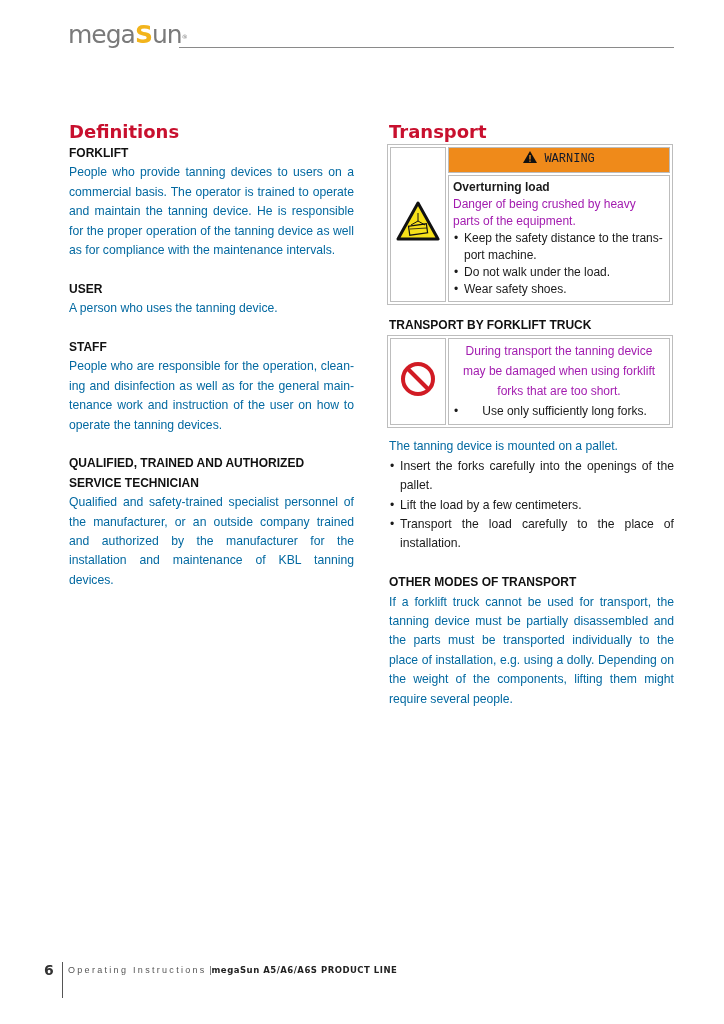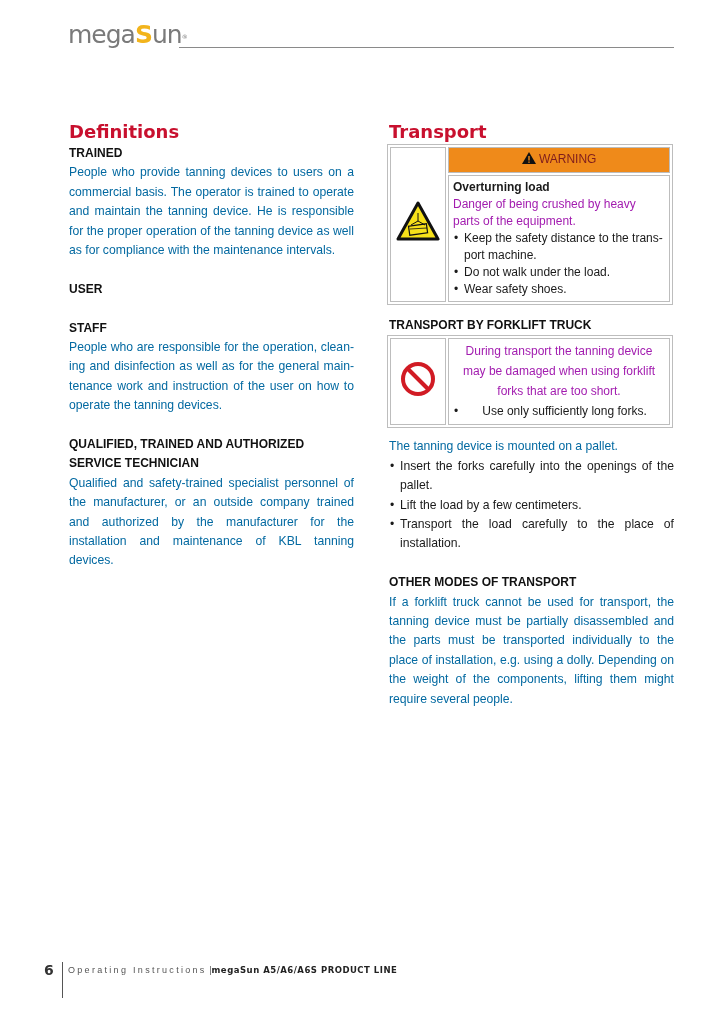--- a/index.html
+++ b/index.html
@@ -17,21 +17,21 @@
     .col.left { left: 69px; width: 285px; }
     .col.right { left: 389px; width: 285px; }
     h1 { margin: 8px 0 1px; font-family: "DejaVu Sans", sans-serif; font-weight: bold; color: #c8102e; font-size: 18px; line-height: 22px; }
     h2 { margin: 0; font-weight: bold; font-size: 12px; line-height: 19.4px; color: #111; }
     p { margin: 0; text-align: justify; color: #0369a1; }
     .gap { height: 19.4px; }
 
     table.notice { border-collapse: separate; border-spacing: 2px; border: 1px solid #bdbdbd; width: 286px; margin-left: -2px; }
     table.notice td { border: 1px solid #bdbdbd; padding: 0; vertical-align: middle; }
     td.icon-cell { width: 54px; text-align: center; }
-    .warn-head { background: #ef8a1a; text-align: center; height: 24px; font-size: 12px; color: #7f1d1d; }
+    .warn-head { background: #ef8a1a; text-align: center; height: 24px; font-size: 12px; color: #0f172a; font-family: Liberation Mono, monospace; }
     .warn-body { padding: 3px 4px 3px 4px !important; line-height: 17px; font-size: 12px; }
     .warn-title { font-weight: bold; }
     .muted { color: #a21caf; }
     ul.bl { list-style: none; padding: 0; margin: 0; }
     ul.bl li { position: relative; padding-left: 11px; }
     ul.bl li::before { content: "•"; position: absolute; left: 1px; }
     .fork-body { padding: 2px 4px 3px 4px !important; line-height: 20px; font-size: 12px; text-align: center; }
 
     .footer { position: absolute; left: 44px; top: 962px; }
     .page-num { position: absolute; left: 0; top: 0; font-family: "DejaVu Sans", sans-serif; font-weight: bold; font-size: 14px; color: #333; }
@@ -43,24 +43,25 @@
 </head>
 <body>
 
 <div class="header">
   <div class="logo"><span>mega</span><span class="s">S</span><span>un</span><sup>®</sup></div>
   <div class="header-rule"></div>
 </div>
 
 <div class="col left">
   <h1>Definitions</h1>
-  <h2>TRAINED</h2>
+  <h2>FORKLIFT</h2>
   <p>People who provide tanning devices to users on a commercial basis. The  operator is trained to operate and maintain the tanning device. He is responsible for the proper operation of the tanning device as well as for compliance with the maintenance intervals.</p>
   <div class="gap"></div>
   <h2>USER</h2>
+  <p>A person who uses the tanning device.</p>
   <div class="gap"></div>
   <h2>STAFF</h2>
   <p>People who are responsible for the operation, clean­ing and disinfection as well as for the general main­tenance work and instruction of the user on how to operate the tanning devices.</p>
   <div class="gap"></div>
   <h2 style="width:250px">QUALIFIED, TRAINED AND AUTHORIZED SERVICE TECHNICIAN</h2>
   <p>Qualified and safety-trained specialist personnel of the manufacturer, or an outside company trained and authorized by the manufacturer for the installation and maintenance of KBL tanning devices.</p>
 </div>
 
 <div class="col right">
   <h1>Transport</h1>

